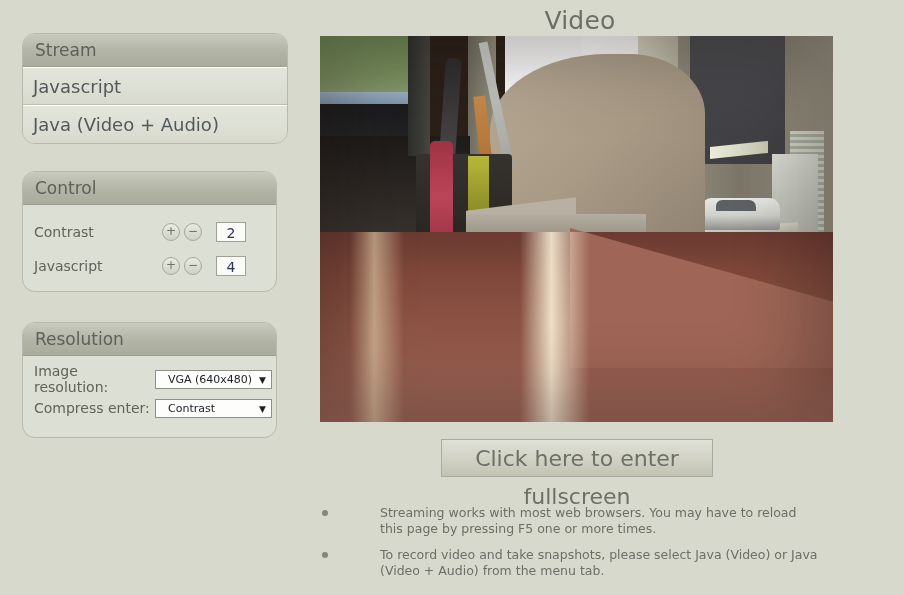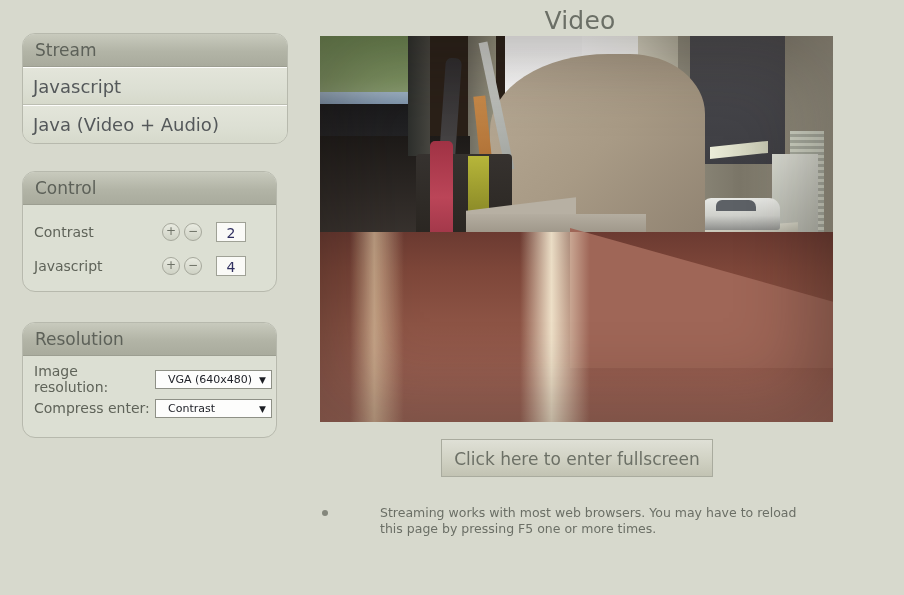--- a/index.html
+++ b/index.html
@@ -362,21 +362,21 @@
 
   
   #fullscreen-btn {
     position: absolute;
     left: 441px;
     top: 439px;
     width: 272px;
     height: 38px;
     line-height: 38px;
     text-align: center;
-    font-size: 17px;
+    font-size: 22px;
     color: #6c7066;
     background: linear-gradient(to bottom, #dfe0d6 0%, #d2d3c5 50%, #c2c3b3 100%);
     border: 1px solid #a9ab9e;
     box-sizing: border-box;
     cursor: pointer;
   }
 
   
   #notes {
     position: absolute;
@@ -509,13 +509,19 @@
 
 <div id="fullscreen-btn">Click here to enter fullscreen</div>
 
 <div id="notes">
   <div class="note">
     <span class="note-bullet">
         <span class="dot"></span>
       </span>
     <span class="note-text">Streaming works with most web browsers. You may have to reload this page by pressing F5 one or more times.</span>
   </div>
+  <div class="note">
+    <span class="note-bullet">
+        <span class="dot"></span>
+      </span>
+    <span class="note-text">To record video and take snapshots, please select Java (Video) or Java (Video + Audio) from the menu tab.</span>
+  </div>
 </div>
 
 </body></html>

